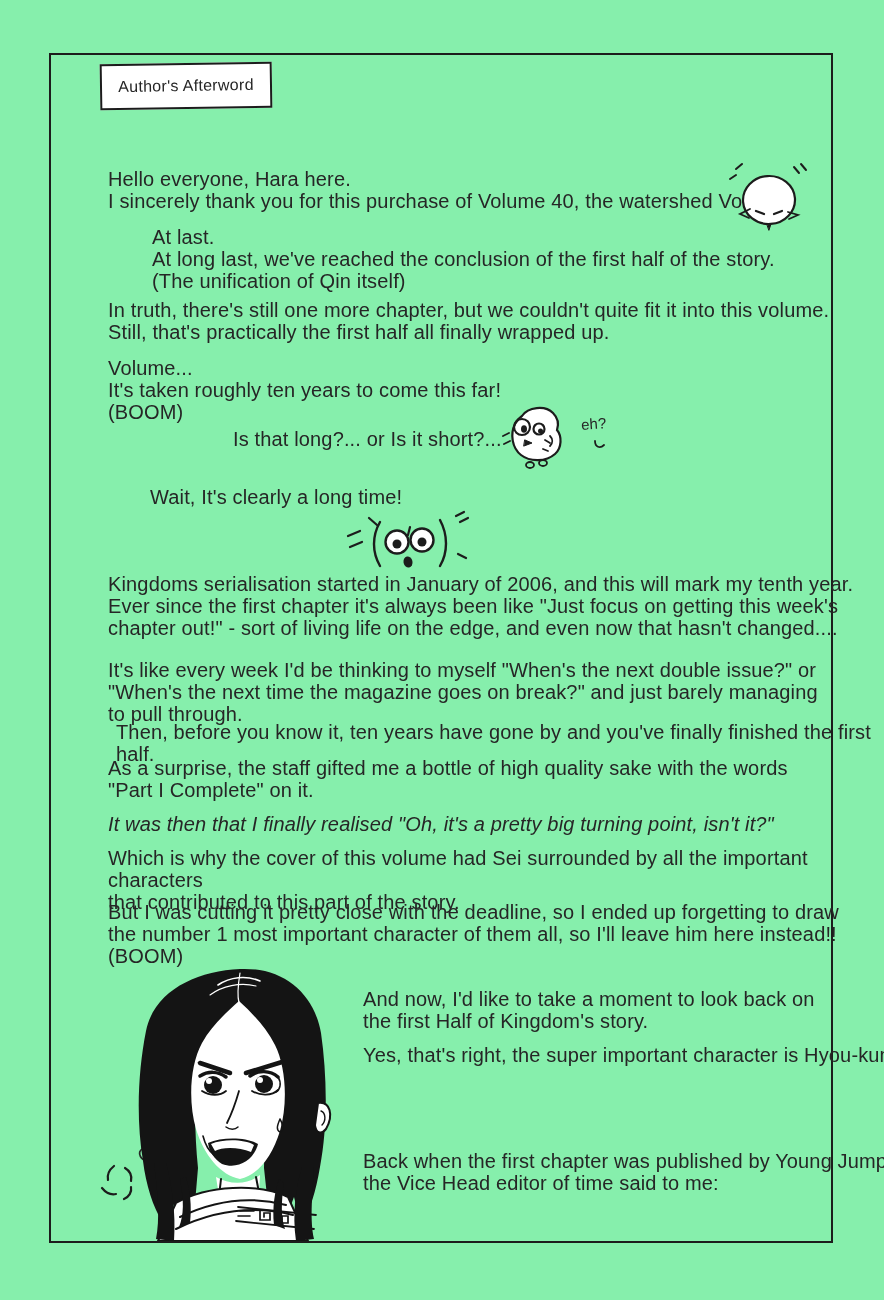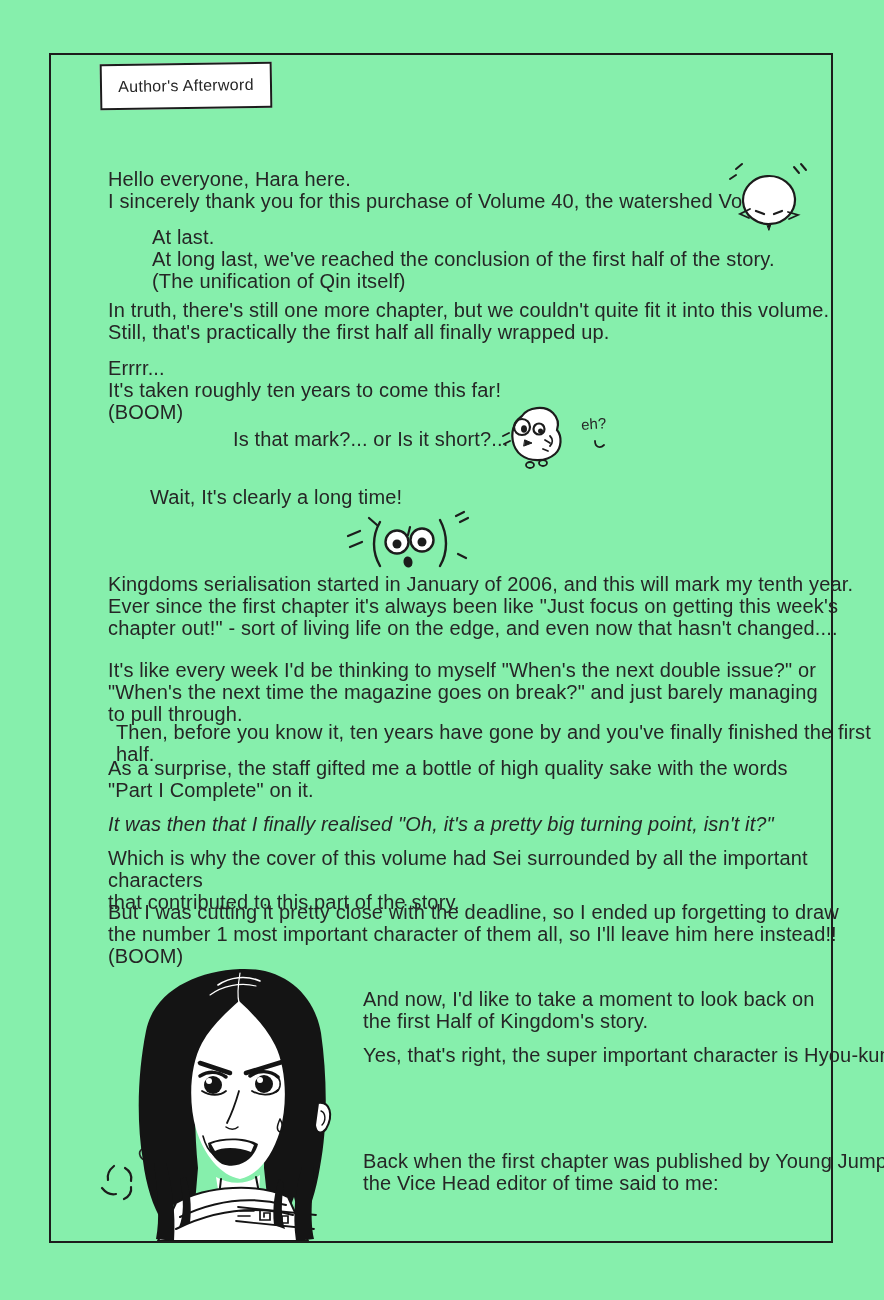--- a/index.html
+++ b/index.html
@@ -59,24 +59,24 @@
     <span>Author's Afterword</span>
   </div>
 
   <div class="txt" id="p-greeting">Hello everyone, Hara here.
 I sincerely thank you for this purchase of Volume 40, the watershed Vol!!!</div>
   <div class="txt" id="p-atlast">At last.
 At long last, we've reached the conclusion of the first half of the story.
 (The unification of Qin itself)</div>
   <div class="txt" id="p-intruth">In truth, there's still one more chapter, but we couldn't quite fit it into this volume.
 Still, that's practically the first half all finally wrapped up.</div>
-  <div class="txt" id="p-errr">Errrr...
+  <div class="txt" id="p-errr">Volume...
 It's taken roughly ten years to come this far!
 (BOOM)</div>
-  <div class="txt" id="p-isthatlong">Is that mark?... or Is it short?...</div>
+  <div class="txt" id="p-isthatlong">Is that long?... or Is it short?...</div>
   <div class="txt" id="p-wait">Wait, It's clearly a long time!</div>
   <div class="txt" id="p-serial">Kingdoms serialisation started in January of 2006, and this will mark my tenth year.
 Ever since the first chapter it's always been like "Just focus on getting this week's
 chapter out!" - sort of living life on the edge, and even now that hasn't changed....</div>
   <div class="txt" id="p-week">It's like every week I'd be thinking to myself "When's the next double issue?" or
 "When's the next time the magazine goes on break?" and just barely managing
 to pull through.</div>
   <div class="txt" id="p-know">Then, before you know it, ten years have gone by and you've finally finished the first half.</div>
   <div class="txt" id="p-surprise">As a surprise, the staff gifted me a bottle of high quality sake with the words
 "Part I Complete" on it.</div>

